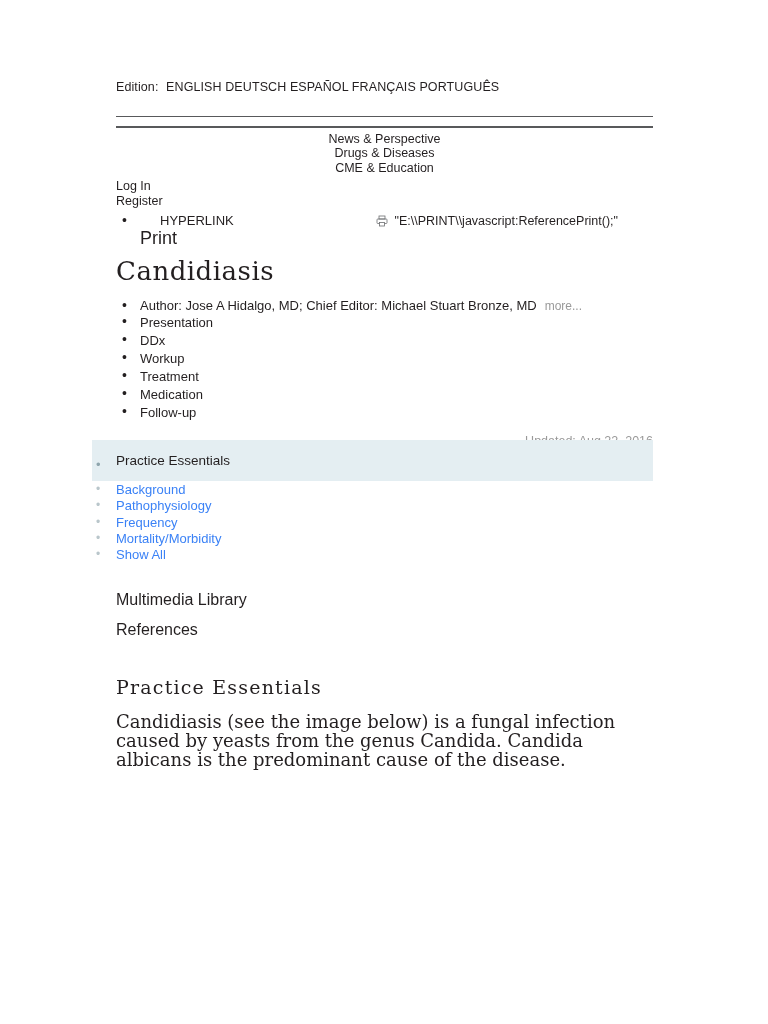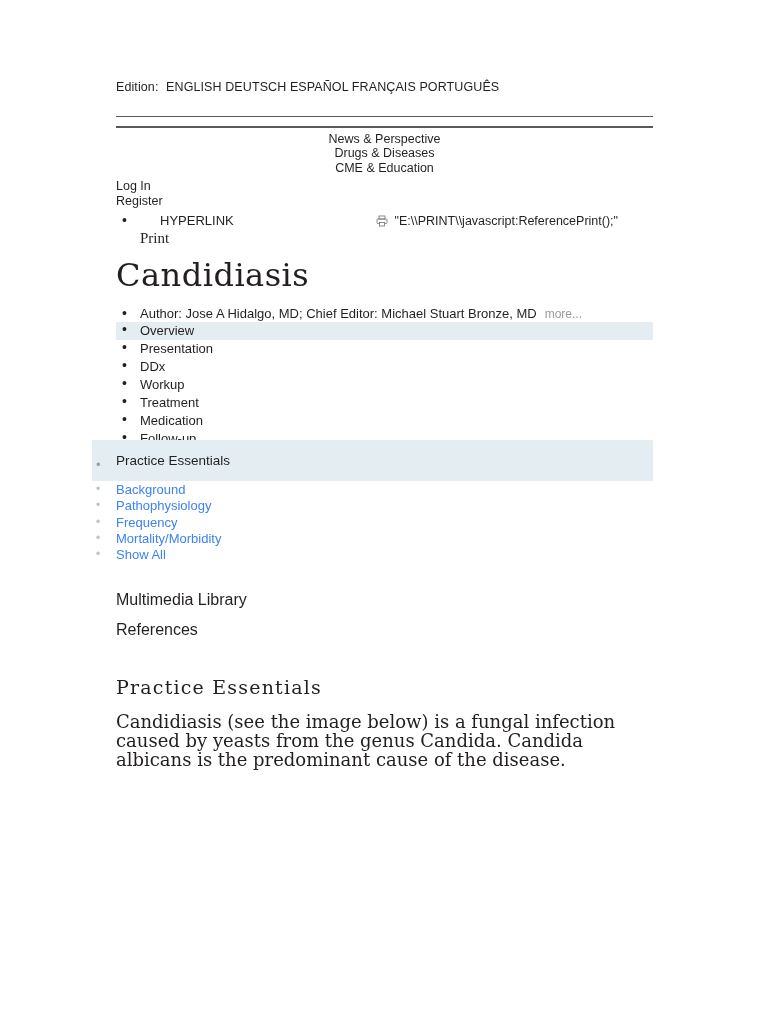--- a/index.html
+++ b/index.html
@@ -112,28 +112,27 @@
     font-size: 12.5px;
     white-space: nowrap;
   }
   .printer-icon {
     display: inline-block;
     vertical-align: -2px;
     margin-right: 3px;
   }
   .print-word {
     margin-left: 0;
-    font-size: 15px;
+    font-size: 18px;
     line-height: 16px;
-    font-family: Liberation Serif, serif;
   }
   
   .doc-title {
     font-family: "DejaVu Serif", serif;
-    font-size: 32px;
+    font-size: 26px;
     letter-spacing: 0.5px;
     color: #231f20;
     margin: 10px 0 12px 0;
     font-weight: normal;
   }
   
   .author-line {
     font-size: 13px;
     line-height: 16px;
   }
@@ -281,21 +280,20 @@
 
     <h1 class="doc-title">Candidiasis</h1>
 
     <ul class="doc-bullets">
       <li class="bullet-item author-line">
         <span>Author: Jose A Hidalgo, MD; Chief Editor: Michael Stuart Bronze, MD</span><span class="more-link">more...</span>
       </li>
     </ul>
 
     <ul class="doc-bullets tabs-list">
-      <li class="bullet-item tab-highlight">Overview</li>
       <li class="bullet-item">Presentation</li>
       <li class="bullet-item">DDx</li>
       <li class="bullet-item">Workup</li>
       <li class="bullet-item">Treatment</li>
       <li class="bullet-item">Medication</li>
       <li class="bullet-item">Follow-up</li>
     </ul>
 
     <div class="updated">Updated: Aug 22, 2016</div>
   </div>

